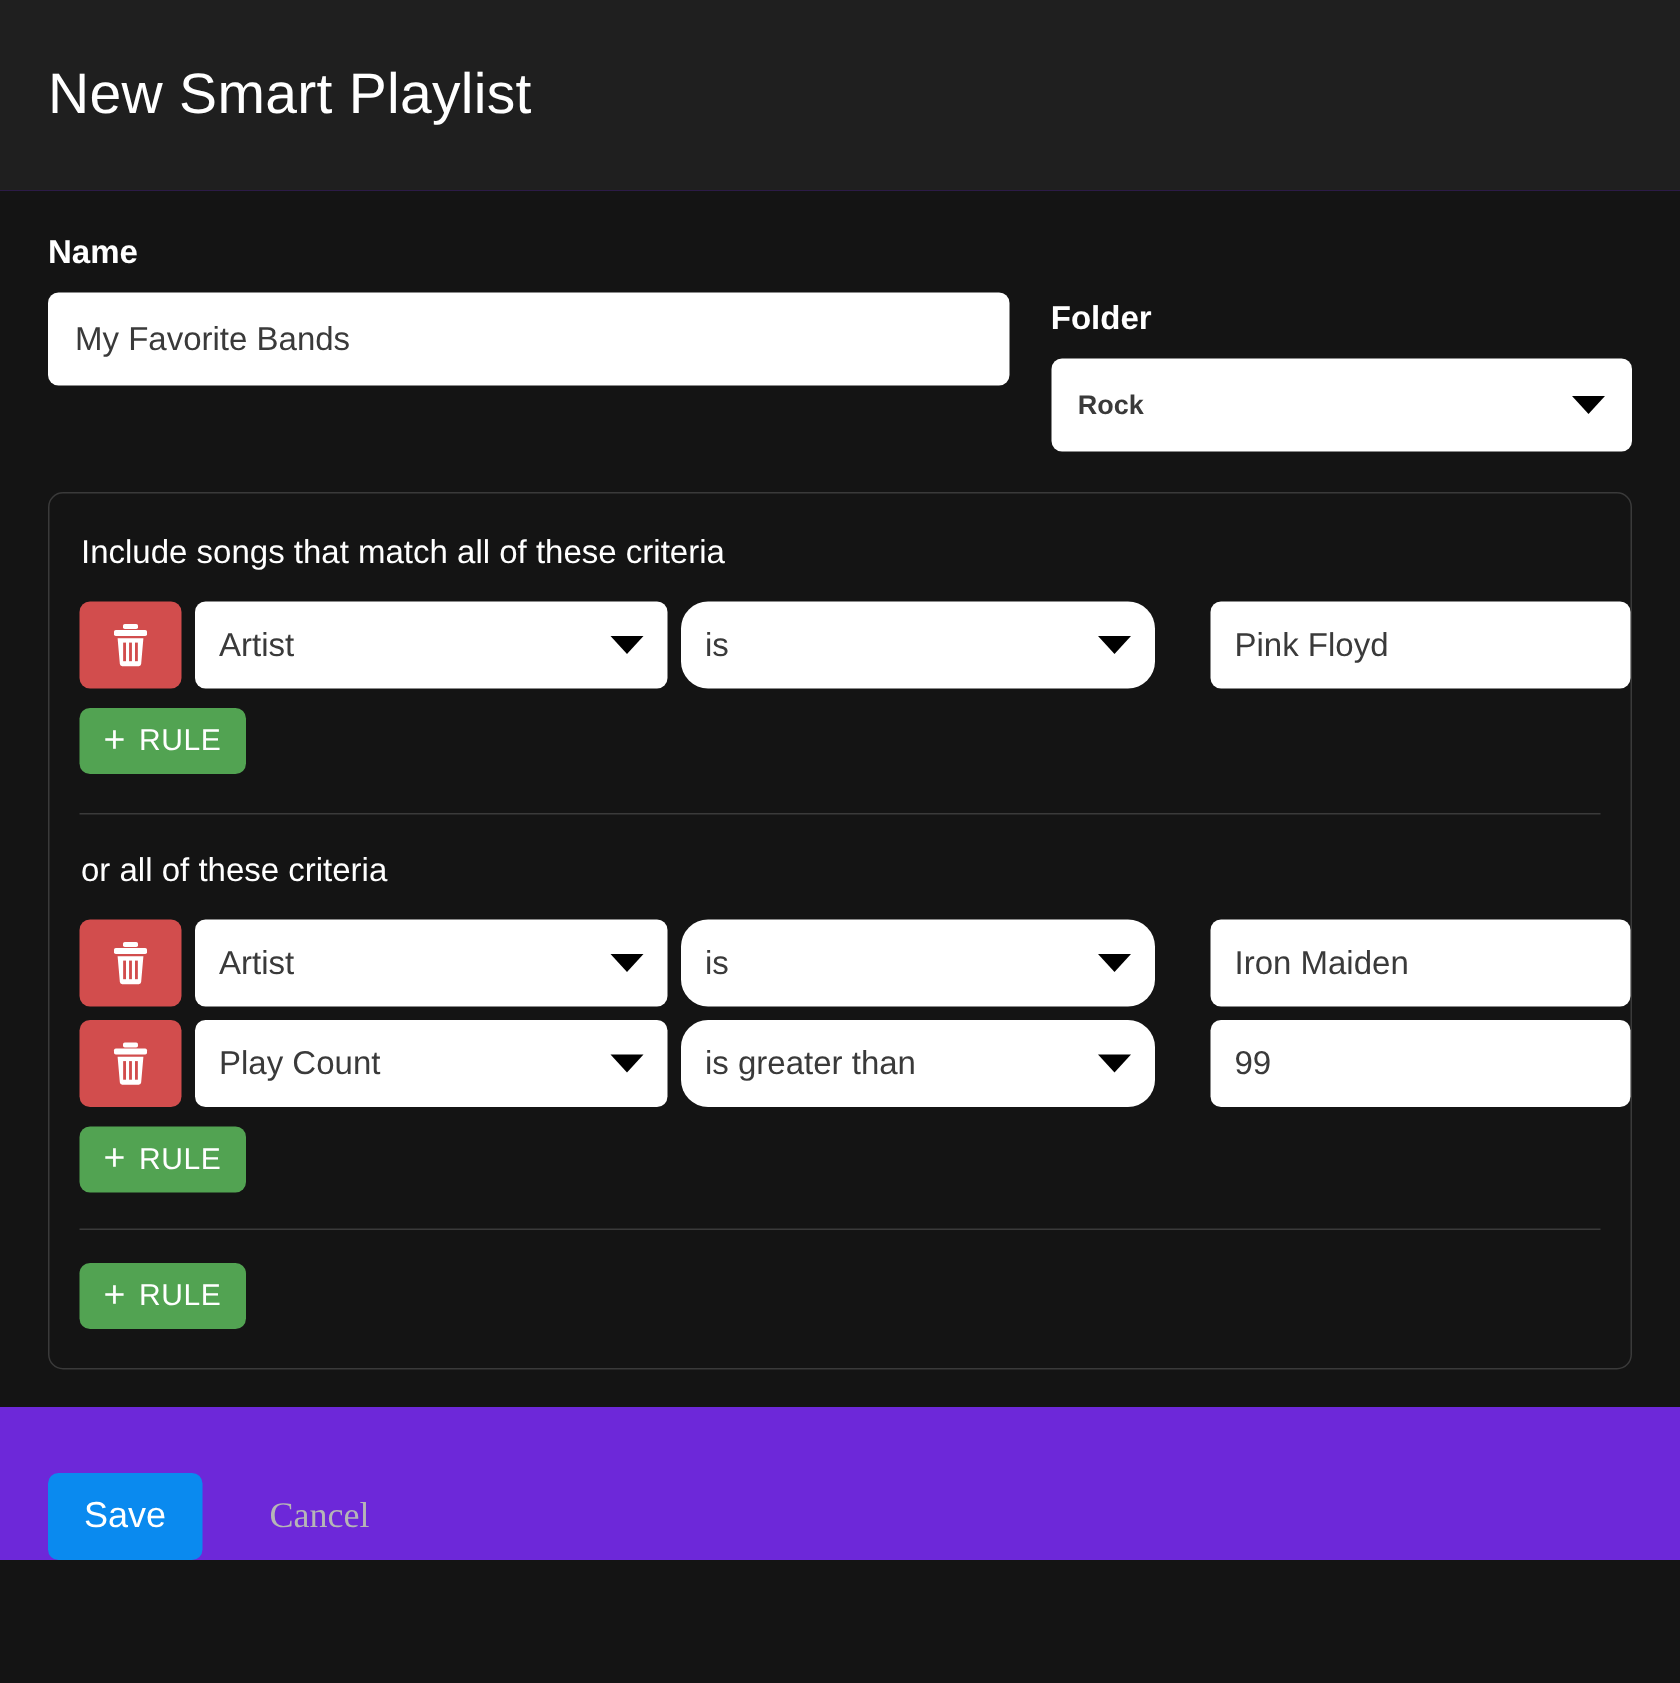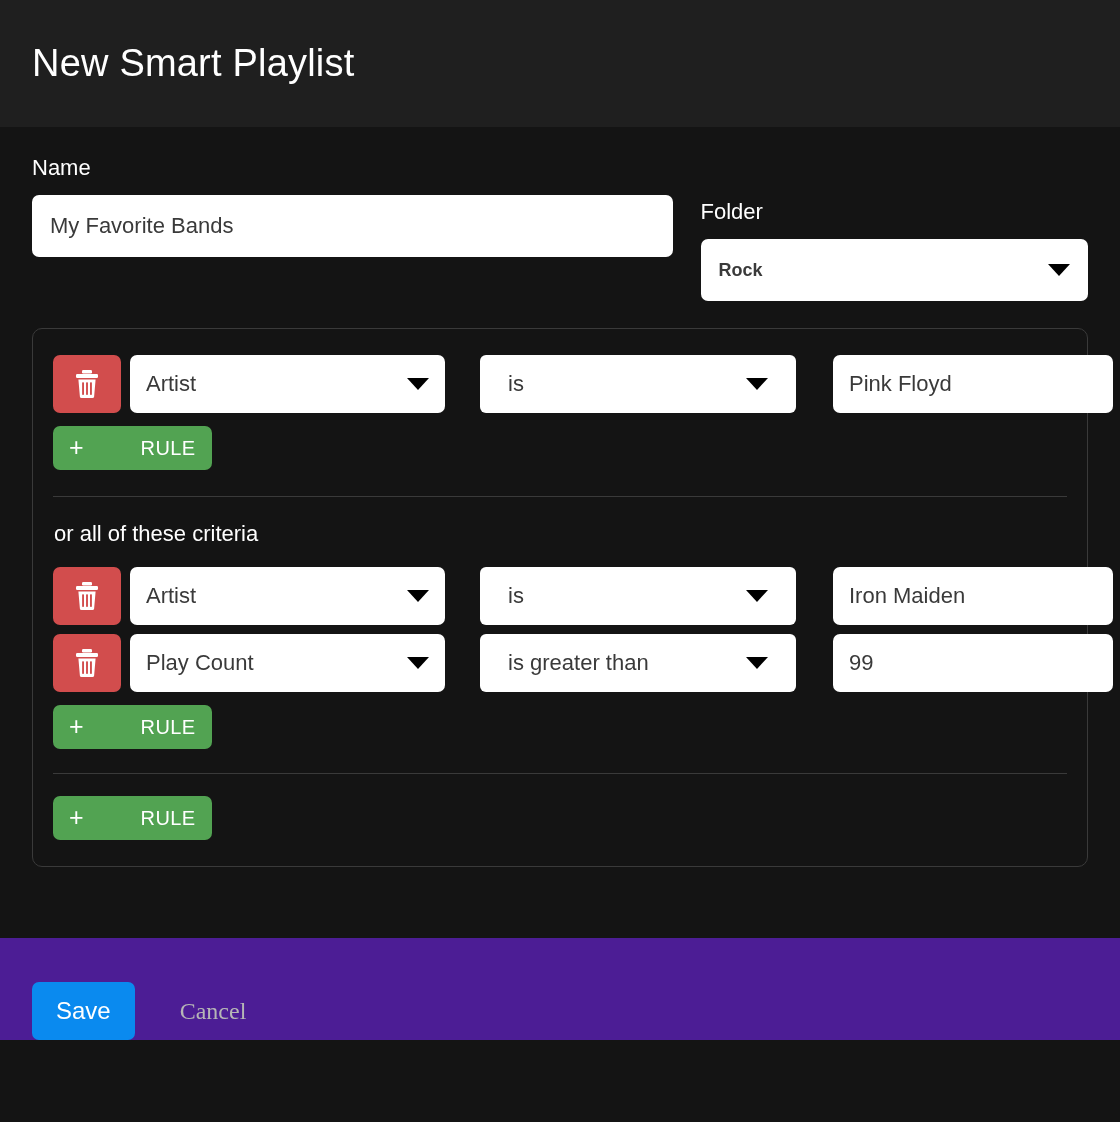--- a/index.html
+++ b/index.html
@@ -8,21 +8,21 @@
     width: 1120px;
     height: 1122px;
     background: #141414;
     font-family: "Liberation Sans", sans-serif;
     overflow: hidden;
   }
 
   .window {
     width: 1120px;
     height: 1040px;
-    background: #4c1d95;
+    background: #6d28d9;
     display: flex;
     flex-direction: column;
     position: relative;
   }
 
   
   .titlebar {
     height: 127px;
     background: #1f1f1f;
     flex: 0 0 127px;
@@ -51,21 +51,21 @@
     display: flex;
     gap: 28px;
     margin-bottom: 27px;
   }
   .field-col-name { width: 643px; }
   .field-col-folder { width: 389px; margin-top: 44px; }
 
   .field-label {
     color: #ffffff;
     font-size: 22px;
-    font-weight: 400;
+    font-weight: 700;
     margin-bottom: 14px;
     display: block;
   }
 
   .text-input {
     width: 100%;
     height: 62px;
     background: #ffffff;
     border: none;
     border-radius: 7px;
@@ -150,27 +150,26 @@
     display: flex;
     align-items: center;
     padding: 0 16px;
     cursor: pointer;
     flex: 0 0 auto;
   }
   .rule-op {
     width: 316px;
     height: 58px;
     background: #ffffff;
-    border-radius: 6px;
-    display: flex;
-    align-items: center;
-    padding: 0 28px;
+    border-radius: 18px;
+    display: flex;
+    align-items: center;
+    padding: 0 16px;
     cursor: pointer;
     flex: 0 0 auto;
-    margin-left: 26px;
   }
   .rule-value {
     width: 280px;
     height: 58px;
     background: #ffffff;
     border: none;
     border-radius: 7px;
     font-family: "Liberation Sans", sans-serif;
     font-size: 22px;
     color: #3a3a3a;
@@ -207,21 +206,20 @@
     font-size: 25px;
     line-height: 1;
     font-weight: 400;
     position: relative;
     top: -1px;
   }
   .green-btn .glabel {
     color: #ffffff;
     font-size: 20px;
     letter-spacing: 0.4px;
-    margin-left: 48px;
   }
 
   .add-rule-wrap { margin-top: 13px; }
 
   .divider {
     height: 1px;
     background: #3a3a3a;
     margin: 26px 0 24px 0;
   }
   .divider.tight { margin: 24px 0 22px 0; }
@@ -280,20 +278,21 @@
           <span class="caret"></span>
         </div>
       </div>
 
     </div>
 
     <div class="criteria-panel">
 
       
       <div>
+        <div class="criteria-heading">Include songs that match all of these criteria</div>
 
         <div class="rule-row">
           <button class="delete-btn">
             <span>
               <svg width="26" height="30" viewBox="0 0 26 30" aria-hidden="true">
                 <rect x="8" y="1" width="10" height="3.4" rx="1.2" fill="#fff"></rect>
                 <rect x="2" y="5" width="22" height="4" rx="1.2" fill="#fff"></rect>
                 <path d="M4.4 10.5 h17.2 l-1.5 17.2 a1.6 1.6 0 0 1 -1.6 1.4 h-11 a1.6 1.6 0 0 1 -1.6 -1.4 z" fill="#fff"></path>
                 <rect x="8.1" y="13.4" width="1.9" height="12.4" fill="#d24d4d"></rect>
                 <rect x="12.05" y="13.4" width="1.9" height="12.4" fill="#d24d4d"></rect>

